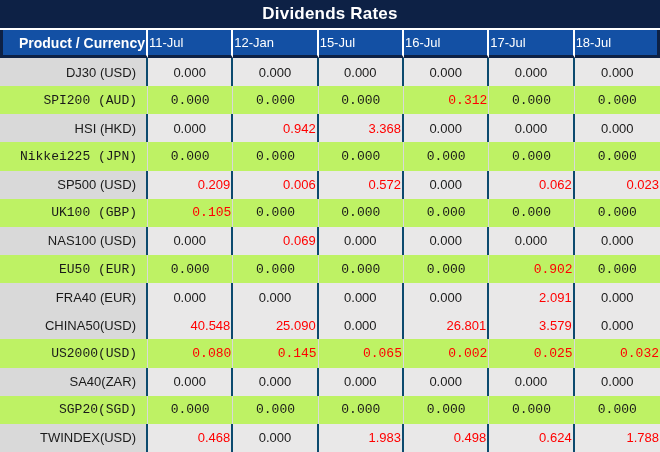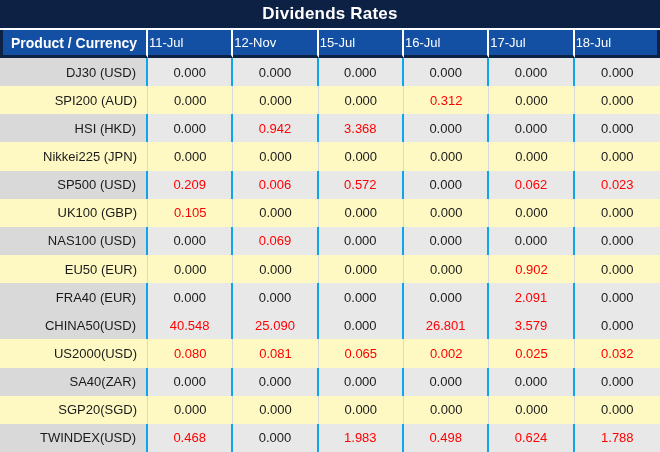--- a/index.html
+++ b/index.html
@@ -27,35 +27,35 @@
     border-bottom:2px solid #fff;box-sizing:border-box;letter-spacing:0.2px;margin-top:26px;
   }
   
   tr.header-row th{
     height:28px;background:var(--header-bg);color:#fff;
     font-size:13px;font-weight:400;text-align:left;vertical-align:middle;
     border-bottom:3px solid var(--title-bg);border-right:2px solid #fff;
     box-sizing:border-box;
   }
   tr.header-row th:first-child{
-    font-weight:bold;font-size:14px;text-align:left;padding-left:8px;
+    font-weight:bold;font-size:14px;text-align:right;padding-left:8px;
     border-left:3px solid var(--title-bg);
   }
   tr.header-row th:last-child{border-right:3px solid var(--title-bg);}
   
   td{
     height:26px;font-size:13px;color:var(--value-black);
     text-align:center;vertical-align:middle;box-sizing:border-box;
   }
-  tr.striped td{background:var(--stripe-bg);border-right:2px solid #0ea5e9;}
+  tr.striped td{background:var(--stripe-bg);border-right:2px solid #0c4a6e;}
   tr.striped td.prod{background:var(--stripe-label-bg);}
-  tr.plain td{background:#fef9c3;border-right:1px solid var(--plain-sep);}
+  tr.plain td{background:#bef264;border-right:1px solid var(--plain-sep);font-family:Liberation Mono, monospace;}
   tbody td:last-child{border-right:none;}
   td.prod{text-align:right;padding-right:10px;}
-  td.red{color:var(--value-red);}
+  td.red{color:var(--value-red);text-align:right;}
 </style>
 </head>
 <body>
 
 <table>
   <colgroup>
     <col class="c-prod">
     <col>
       <col>
       <col>
@@ -63,21 +63,21 @@
       <col>
       <col>
   </colgroup>
   <thead>
     <tr class="title-row">
       <th colspan="7">Dividends Rates</th>
     </tr>
     <tr class="header-row">
       <th>Product / Currency</th>
       <th>11-Jul</th>
-      <th>12-Nov</th>
+      <th>12-Jan</th>
       <th>15-Jul</th>
       <th>16-Jul</th>
       <th>17-Jul</th>
       <th>18-Jul</th>
     </tr>
   </thead>
   <tbody id="rates-body">
       <tr class="striped">
         <td class="prod">DJ30 (USD)</td>
         <td>0.000</td>
@@ -164,21 +164,21 @@
         <td class="red">40.548</td>
         <td class="red">25.090</td>
         <td>0.000</td>
         <td class="red">26.801</td>
         <td class="red">3.579</td>
         <td>0.000</td>
       </tr>
       <tr class="plain">
         <td class="prod">US2000(USD)</td>
         <td class="red">0.080</td>
-        <td class="red">0.081</td>
+        <td class="red">0.145</td>
         <td class="red">0.065</td>
         <td class="red">0.002</td>
         <td class="red">0.025</td>
         <td class="red">0.032</td>
       </tr>
       <tr class="striped">
         <td class="prod">SA40(ZAR)</td>
         <td>0.000</td>
         <td>0.000</td>
         <td>0.000</td>

